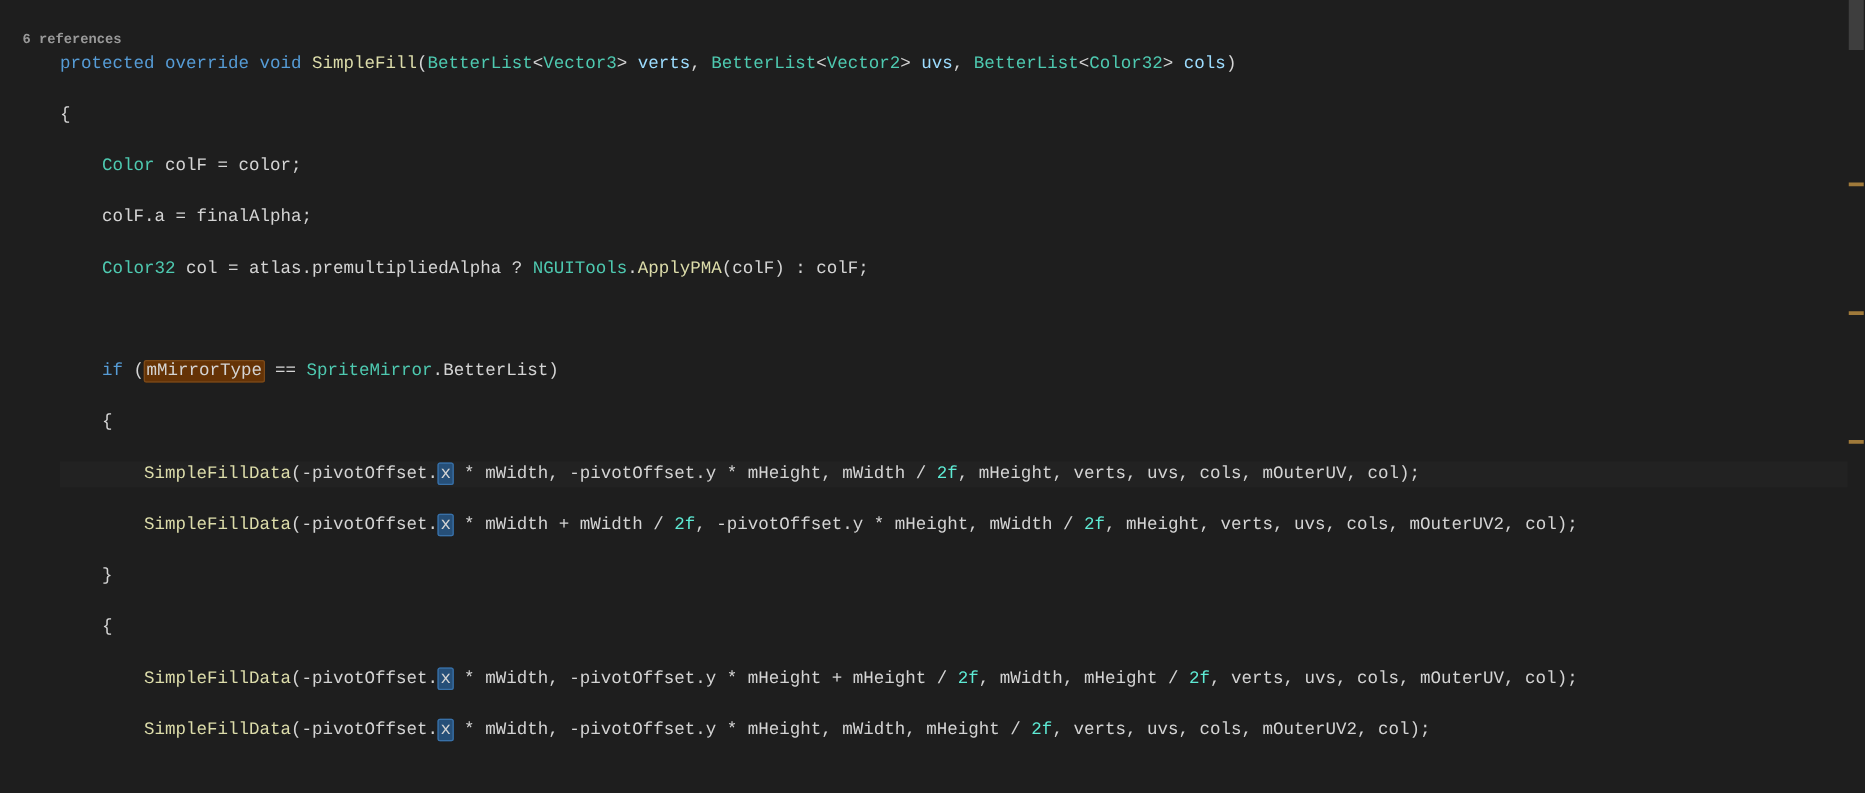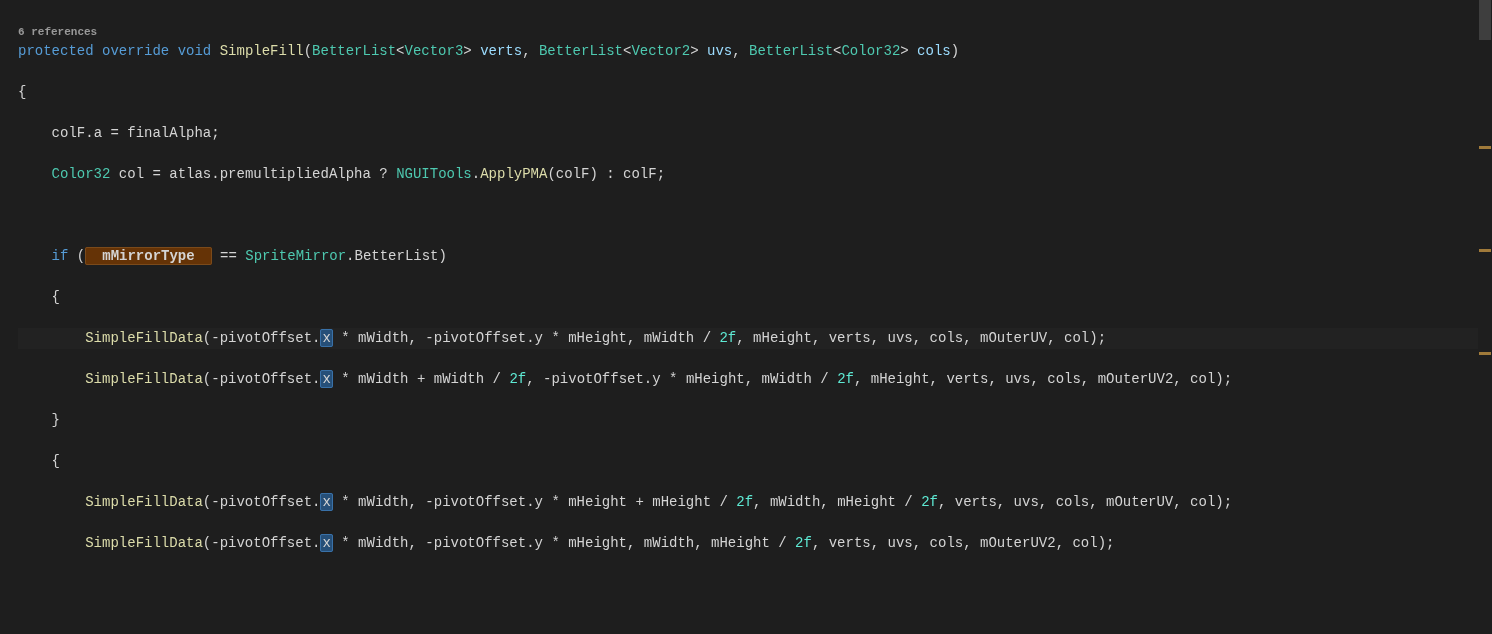--- a/index.html
+++ b/index.html
@@ -29,30 +29,29 @@
   .type { color: #4ec9b0; }
   .func { color: #dcdcaa; }
   .punct { color: #d4d4d4; }
   .num { color: #5eead4; }
   .param { color: #9cdcfe; }
   .field { color: #d4d4d4; }
   .highlight-field {
     background: #653306;
     border: 1px solid #7b4a1a;
     border-radius: 2px;
-    padding: 0 16px;
-    font-weight: bold;
+    padding: 0 1px;
   }
   .highlight-x {
     background: #264f78;
     border: 1px solid #3971a8;
     border-radius: 2px;
     padding: 0 1px;
   }
-  .line { display: block; }
+  .line { display: block; margin-left: 30px; }
   .line.cursor { background: rgba(255,255,255,0.02); }
   .scrollbar {
     position: absolute;
     right: 0;
     top: 0;
     width: 14px;
     height: 100%;
     background: #1e1e1e;
   }
   .scroll-thumb {
@@ -71,20 +70,21 @@
     background: #a07a3a;
   }
 </style>
 </head>
 <body>
 
 <div class="editor">
 <span class="codelens">6 references</span>
 <span class="line"><span class="kw">protected</span> <span class="kw">override</span> <span class="kw">void</span> <span class="func">SimpleFill</span><span class="punct">(</span><span class="type">BetterList</span><span class="punct">&lt;</span><span class="type">Vector3</span><span class="punct">&gt;</span> <span class="param">verts</span><span class="punct">, </span><span class="type">BetterList</span><span class="punct">&lt;</span><span class="type">Vector2</span><span class="punct">&gt;</span> <span class="param">uvs</span><span class="punct">, </span><span class="type">BetterList</span><span class="punct">&lt;</span><span class="type">Color32</span><span class="punct">&gt;</span> <span class="param">cols</span><span class="punct">)</span></span>
 <span class="line"><span class="punct">{</span></span>
+<span class="line">    <span class="type">Color</span> <span class="field">colF</span><span class="punct"> = </span><span class="field">color</span><span class="punct">;</span></span>
 <span class="line">    <span class="field">colF</span><span class="punct">.</span><span class="field">a</span><span class="punct"> = </span><span class="field">finalAlpha</span><span class="punct">;</span></span>
 <span class="line">    <span class="type">Color32</span> <span class="field">col</span><span class="punct"> = </span><span class="field">atlas</span><span class="punct">.</span><span class="field">premultipliedAlpha</span><span class="punct"> ? </span><span class="type">NGUITools</span><span class="punct">.</span><span class="func">ApplyPMA</span><span class="punct">(</span><span class="field">colF</span><span class="punct">)</span><span class="punct"> : </span><span class="field">colF</span><span class="punct">;</span></span>
 <span class="line"> </span>
 <span class="line">    <span class="kw">if</span> <span class="punct">(</span><span class="highlight-field">mMirrorType</span><span class="punct"> == </span><span class="type">SpriteMirror</span><span class="punct">.</span><span class="field">BetterList</span><span class="punct">)</span></span>
 <span class="line">    <span class="punct">{</span></span>
 <span class="line cursor">        <span class="func">SimpleFillData</span><span class="punct">(</span><span class="punct">-</span><span class="field">pivotOffset</span><span class="punct">.</span><span class="highlight-x">x</span><span class="punct"> * </span><span class="field">mWidth</span><span class="punct">, </span><span class="punct">-</span><span class="field">pivotOffset</span><span class="punct">.</span><span class="field">y</span><span class="punct"> * </span><span class="field">mHeight</span><span class="punct">, </span><span class="field">mWidth</span><span class="punct"> / </span><span class="num">2f</span><span class="punct">, </span><span class="field">mHeight</span><span class="punct">, </span><span class="field">verts</span><span class="punct">, </span><span class="field">uvs</span><span class="punct">, </span><span class="field">cols</span><span class="punct">, </span><span class="field">mOuterUV</span><span class="punct">, </span><span class="field">col</span><span class="punct">)</span><span class="punct">;</span></span>
 <span class="line">        <span class="func">SimpleFillData</span><span class="punct">(</span><span class="punct">-</span><span class="field">pivotOffset</span><span class="punct">.</span><span class="highlight-x">x</span><span class="punct"> * </span><span class="field">mWidth</span><span class="punct"> + </span><span class="field">mWidth</span><span class="punct"> / </span><span class="num">2f</span><span class="punct">, </span><span class="punct">-</span><span class="field">pivotOffset</span><span class="punct">.</span><span class="field">y</span><span class="punct"> * </span><span class="field">mHeight</span><span class="punct">, </span><span class="field">mWidth</span><span class="punct"> / </span><span class="num">2f</span><span class="punct">, </span><span class="field">mHeight</span><span class="punct">, </span><span class="field">verts</span><span class="punct">, </span><span class="field">uvs</span><span class="punct">, </span><span class="field">cols</span><span class="punct">, </span><span class="field">mOuterUV2</span><span class="punct">, </span><span class="field">col</span><span class="punct">)</span><span class="punct">;</span></span>
 <span class="line">    <span class="punct">}</span></span>
 <span class="line">    <span class="punct">{</span></span>
 <span class="line">        <span class="func">SimpleFillData</span><span class="punct">(</span><span class="punct">-</span><span class="field">pivotOffset</span><span class="punct">.</span><span class="highlight-x">x</span><span class="punct"> * </span><span class="field">mWidth</span><span class="punct">, </span><span class="punct">-</span><span class="field">pivotOffset</span><span class="punct">.</span><span class="field">y</span><span class="punct"> * </span><span class="field">mHeight</span><span class="punct"> + </span><span class="field">mHeight</span><span class="punct"> / </span><span class="num">2f</span><span class="punct">, </span><span class="field">mWidth</span><span class="punct">, </span><span class="field">mHeight</span><span class="punct"> / </span><span class="num">2f</span><span class="punct">, </span><span class="field">verts</span><span class="punct">, </span><span class="field">uvs</span><span class="punct">, </span><span class="field">cols</span><span class="punct">, </span><span class="field">mOuterUV</span><span class="punct">, </span><span class="field">col</span><span class="punct">)</span><span class="punct">;</span></span>

